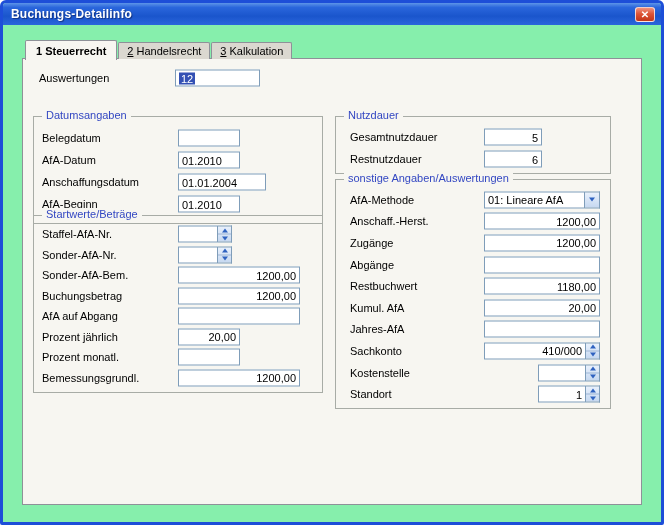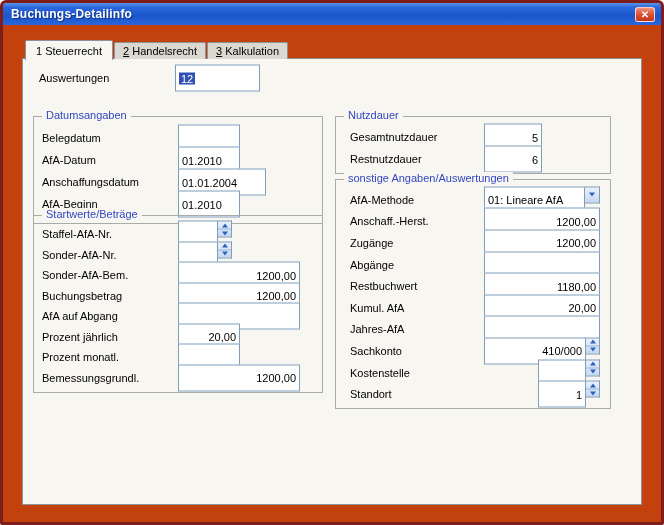--- a/index.html
+++ b/index.html
@@ -1,19 +1,19 @@
 <!DOCTYPE html>
 <html><head>
 <meta charset="utf-8">
 <style>
   html,body{margin:0;padding:0;background:#fff;font-family:"Liberation Sans",sans-serif;}
   .window{
     position:relative;width:664px;height:525px;box-sizing:border-box;
-    border:3px solid #7f1d1d;border-radius:6px 6px 2px 2px;overflow:hidden;
-    background:#c2410c;
+    border:3px solid #1d4ed8;border-radius:6px 6px 2px 2px;overflow:hidden;
+    background:#86efac;
   }
   .titlebar{
     position:absolute;left:0;top:0;right:0;height:22px;
     background:linear-gradient(180deg,#5d94e8 0%,#2a66dc 20%,#1a55cc 60%,#2a66dc 100%);
     display:flex;align-items:center;padding:0 6px 0 8px;box-sizing:border-box;
   }
   .title{color:#fff;font-size:12px;font-weight:bold;letter-spacing:.2px;flex:1;
     text-shadow:1px 1px 1px rgba(0,0,30,.45);white-space:nowrap;}
   .closebtn{
     width:20px;height:15px;border-radius:3px;border:1px solid rgba(255,255,255,.75);
@@ -31,32 +31,33 @@
   .tab{
     box-sizing:border-box;height:17px;padding:0 8px;margin-right:1px;
     background:#dbd8d0;border:1px solid #8e9198;border-bottom:none;
     border-radius:2px 2px 0 0;font-size:11px;display:flex;align-items:center;
     color:#000;cursor:pointer;white-space:nowrap;
   }
   .tab:not(.active) span::first-letter{text-decoration:underline;}
   .tab.active{
     height:20px;margin-bottom:-1px;background:#f7f6f1;position:relative;z-index:3;
     padding:0 10px;
+    font-weight:bold;
   }
   
   .frow{position:relative;height:22px;}
   .flabel{position:absolute;left:8px;top:50%;transform:translateY(-50%);
     font-size:11px;color:#000;white-space:nowrap;}
   .toprow{position:absolute;left:0;right:0;height:22px;}
   .toprow .flabel{left:16px;}
   .rgroup .flabel{left:14px;}
   .ctl{position:absolute;top:50%;transform:translateY(-50%);}
   .L144{left:144px}.L148{left:148px}.L152{left:152px}.L202{left:202px}
   
-  .tb{box-sizing:border-box;height:27px;border:1px solid #7f9db9;background:#fff;
+  .tb{box-sizing:border-box;height:17px;border:1px solid #7f9db9;background:#fff;
     font-family:"Liberation Sans",sans-serif;font-size:11px;padding:0 3px;color:#000;}
   input.tb{outline:none;}
   .tbdiv{display:flex;align-items:center;}
   .num{text-align:right;}
   .sel{background:#3350b4;color:#fff;padding:0 2px;font-size:11px;}
   .w40{width:40px}.w48{width:48px}.w58{width:58px}.w62{width:62px}.w85{width:85px}
   .w88{width:88px}.w101{width:101px}.w102{width:102px}.w116{width:116px}
   .w122{width:122px}.w410{width:410px}
   .hgroup{display:flex;align-items:stretch;}
   .spin{display:flex;flex-direction:column;width:14px;height:17px;box-sizing:border-box;

